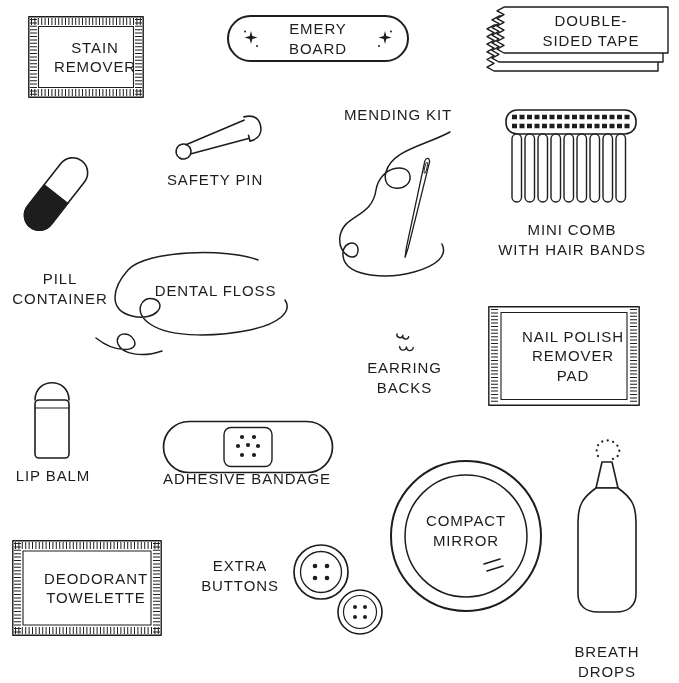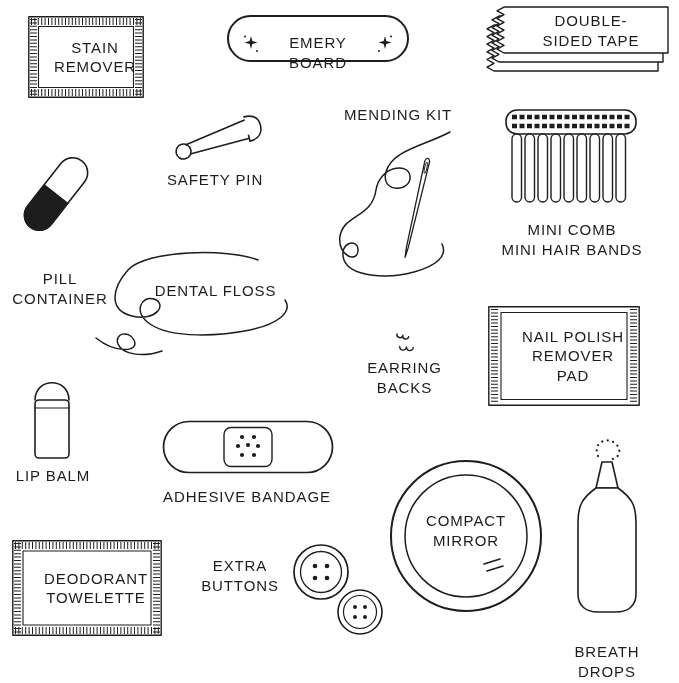--- a/index.html
+++ b/index.html
@@ -18,21 +18,21 @@
   .ln  { fill:none; stroke:#1d1d1d; stroke-width:1.6; stroke-linecap:round; stroke-linejoin:round; }
   .lnw { fill:#ffffff; stroke:#1d1d1d; stroke-width:1.6; stroke-linecap:round; stroke-linejoin:round; }
   .ink { fill:#1d1d1d; stroke:none; }
   .tick { fill:none; stroke:#1d1d1d; stroke-width:7; stroke-dasharray:1 2.4; }
   .band { fill:none; stroke:#1d1d1d; stroke-width:4.5; stroke-dasharray:5 2.5; }
   .thread { fill:none; stroke:#1d1d1d; stroke-width:1.5; stroke-linecap:round; }
   .dotted { fill:none; stroke:#1d1d1d; stroke-width:2.2; stroke-dasharray:0.1 5.5; stroke-linecap:round; }
   .packet-label { position:absolute; inset:0; display:flex; align-items:center; justify-content:center;padding-left:18px; }
   .stadium {
     width:182px; height:47px; border:2px solid #1d1d1d; border-radius:24px;
-    display:flex; justify-content:space-between; padding:16px 13px;
+    display:flex; align-items:center; justify-content:space-between; padding:16px 13px;
   }
 </style>
 </head>
 <body>
 
 <div class="canvas">
 
   <div class="abs" style="left:28px; top:16px; width:116px; height:82px;">
     <svg width="116" height="82" viewBox="0 0 116 82">
       <rect x="0.8" y="0.8" width="114.4" height="80.4" class="ln" style="stroke-width:1.4"></rect>
@@ -108,21 +108,21 @@
     <rect class="lnw" style="stroke-width:1.4" x="33" y="28" width="9.5" height="68" rx="4.7"></rect>
     <rect class="lnw" style="stroke-width:1.4" x="46" y="28" width="9.5" height="68" rx="4.7"></rect>
     <rect class="lnw" style="stroke-width:1.4" x="59" y="28" width="9.5" height="68" rx="4.7"></rect>
     <rect class="lnw" style="stroke-width:1.4" x="72" y="28" width="9.5" height="68" rx="4.7"></rect>
     <rect class="lnw" style="stroke-width:1.4" x="85" y="28" width="9.5" height="68" rx="4.7"></rect>
     <rect class="lnw" style="stroke-width:1.4" x="98" y="28" width="9.5" height="68" rx="4.7"></rect>
     <rect class="lnw" style="stroke-width:1.4" x="111" y="28" width="9.5" height="68" rx="4.7"></rect>
   </svg>
   <div class="abs label" style="left:492px; top:220px; width:160px;">
     <span>MINI COMB</span>
-    <span>MINI HAIR BANDS</span>
+    <span>WITH HAIR BANDS</span>
   </div>
 
   <svg class="abs" style="left:12px; top:148px;" width="88" height="92" viewBox="0 0 88 92">
     <g transform="rotate(38 44 46)">
       <rect class="lnw" x="29" y="4" width="30" height="84" rx="15"></rect>
       <path d="M29 46 H59 V73 A15 15 0 0 1 29 73 Z" fill="#1d1d1d" stroke="#1d1d1d" stroke-width="1.2"></path>
     </g>
   </svg>
   <div class="abs label" style="left:0px; top:237px; width:120px;margin-top:32px;">
     <span>PILL</span>
@@ -179,21 +179,21 @@
     <rect class="lnw" style="stroke-width:1.7" x="1.5" y="1.5" width="169" height="51" rx="25.5"></rect>
     <rect class="ln" style="stroke-width:1.4" x="62" y="7.5" width="48" height="39" rx="7"></rect>
     <circle class="ink" cx="80" cy="17" r="2.1"></circle>
     <circle class="ink" cx="92" cy="17" r="2.1"></circle>
     <circle class="ink" cx="76" cy="26" r="2.1"></circle>
     <circle class="ink" cx="86" cy="25" r="2.1"></circle>
     <circle class="ink" cx="96" cy="26" r="2.1"></circle>
     <circle class="ink" cx="80" cy="35" r="2.1"></circle>
     <circle class="ink" cx="92" cy="35" r="2.1"></circle>
   </svg>
-  <div class="abs label" style="left:152px; top:487px; width:190px;">
+  <div class="abs label" style="left:152px; top:469px; width:190px;">
     <span>ADHESIVE BANDAGE</span>
   </div>
 
   <svg class="abs" style="left:388px; top:458px;" width="156" height="156" viewBox="0 0 156 156">
     <circle class="lnw" style="stroke-width:2" cx="78" cy="78" r="75"></circle>
     <circle class="ln" style="stroke-width:1.5" cx="78" cy="78" r="61"></circle>
     <line class="ln" x1="96" y1="106" x2="112" y2="101"></line>
     <line class="ln" x1="99" y1="113" x2="115" y2="108"></line>
   </svg>
   <div class="abs label" style="left:406px; top:511px; width:120px;">

